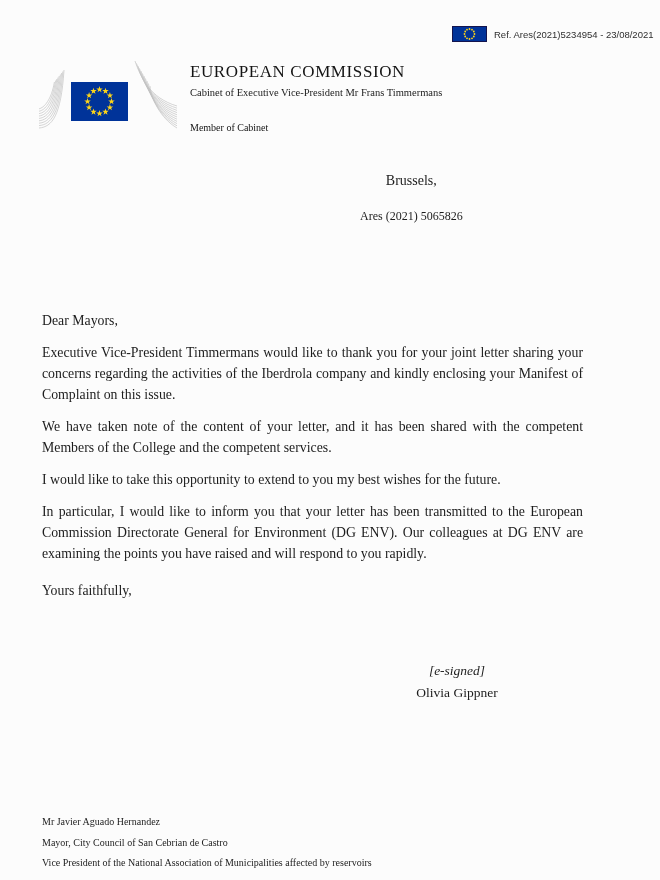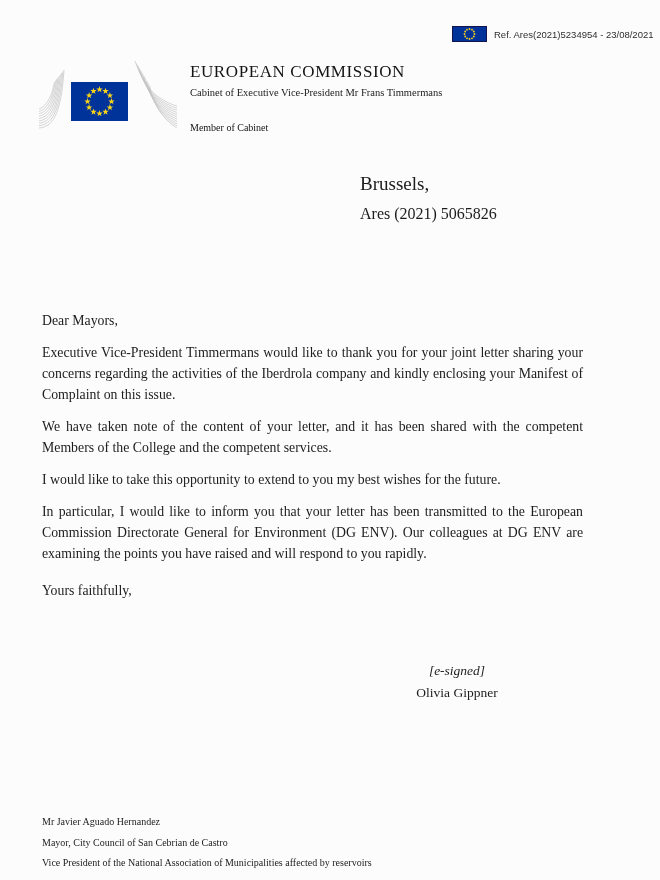--- a/index.html
+++ b/index.html
@@ -29,22 +29,22 @@
   .header-text { position: absolute; top: 62px; left: 190px; width: 420px; }
   .institution {
     font-size: 17px; letter-spacing: 0.6px; font-weight: normal;
     color: #141414;
   }
   .department { font-size: 10.5px; margin-top: 5px; color: #222; }
   .role { font-size: 10px; font-weight: normal; margin-top: 24px; color: #141414; }
 
   
   .meta { position: absolute; top: 173px; left: 360px; }
-  .meta .place { font-size: 19px; }
-  .meta .ares { font-size: 16px; margin-top: 10px; }
+  .meta .place { font-size: 14px; text-align: center; }
+  .meta .ares { font-size: 12px; margin-top: 20px; }
 
   
   .letter-body {
     position: absolute; top: 310px; left: 42px; width: 541px;
     font-size: 13.8px; line-height: 21px;
   }
   .letter-body .salutation { text-align: left; }
   .letter-body p.para { text-align: justify; margin-top: 11px; }
   .letter-body .closing { margin-top: 16px; text-align: left; }
 

